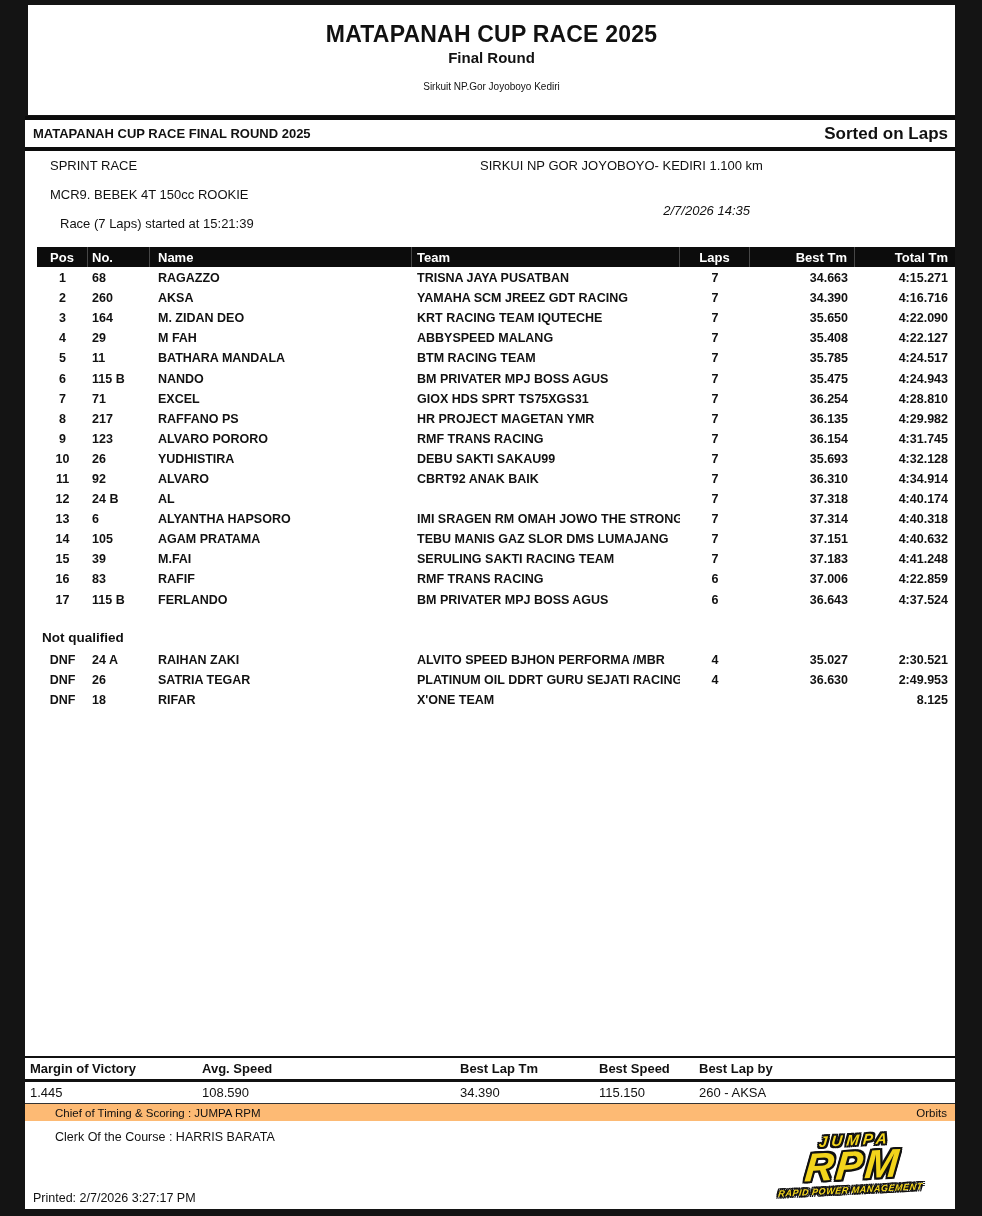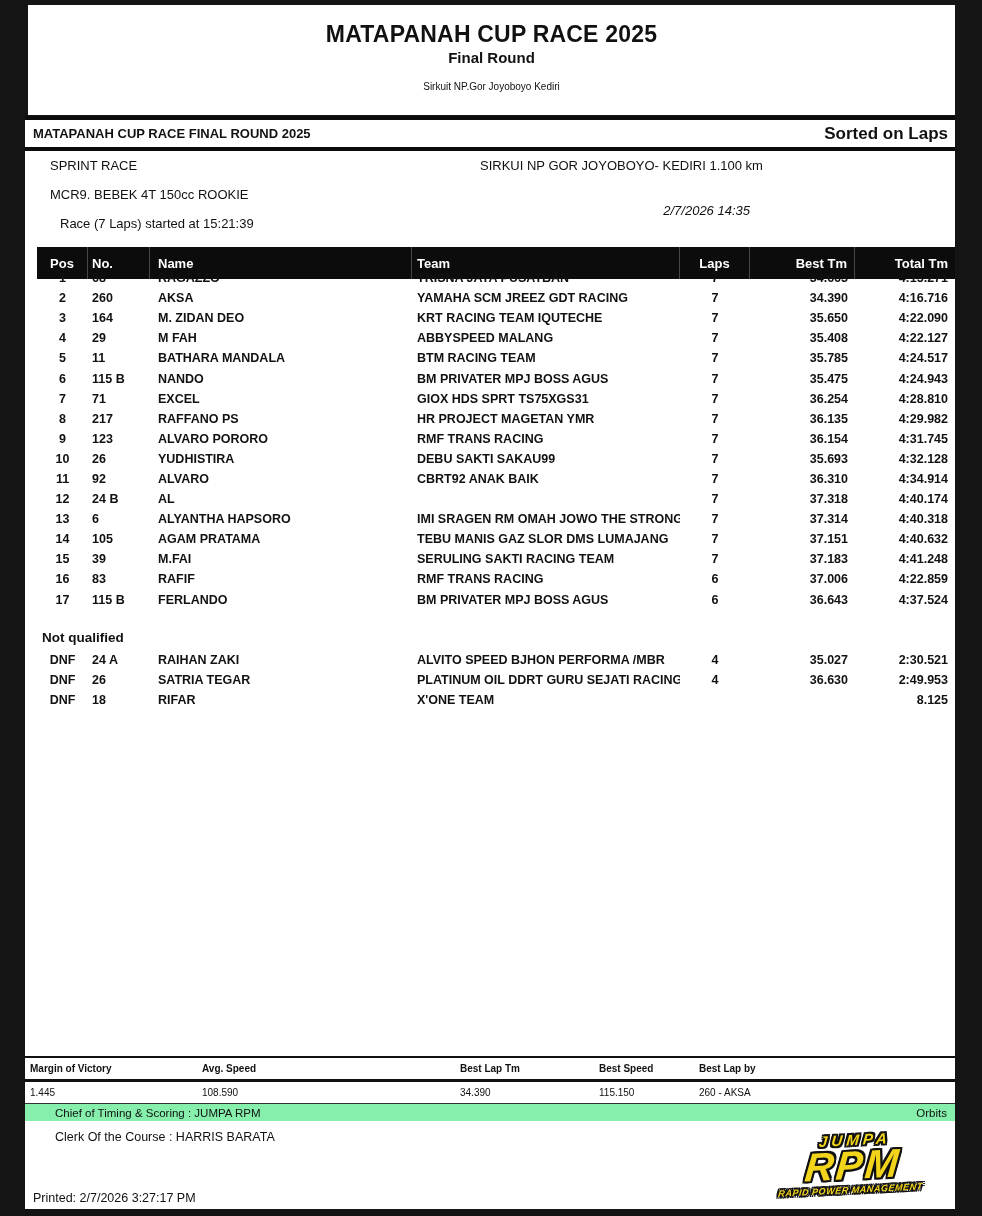--- a/index.html
+++ b/index.html
@@ -29,21 +29,21 @@
   .band-left  { font-size:13px; font-weight:600;text-align:right; }
   .band-right { font-size:17px; font-weight:600; }
 
   
   .main-card { left:25px; top:151px; width:930px; height:1058px; }
   .abs { position:absolute; }
   .info { font-size:13px; white-space:nowrap; }
 
   
   .thead {
-    position:absolute; left:12px; top:96px; width:918px; height:32px;
+    position:absolute; left:12px; top:96px; width:918px; height:20px;
     background:#0c0c0c; color:#fff; display:flex; align-items:center;
     font-size:13px; font-weight:bold;
   }
   .thead .c { border-right:1px solid #474747; height:100%; display:flex; align-items:center; }
   .thead .c:last-child { border-right:none; }
   .thead .c-pos { justify-content:center; }
   .thead .c-laps{ justify-content:center; }
   .thead .c-best,.thead .c-total{ justify-content:flex-end;text-align:right; }
 
   .rows { position:absolute; left:12px; width:918px; }
@@ -56,27 +56,27 @@
   .c-name { width:262px; padding-left:8px;  white-space:nowrap; overflow:hidden; }
   .c-team { width:268px; padding-left:5px;  white-space:nowrap; overflow:hidden; }
   .c-laps { width:70px;  text-align:center; }
   .c-best { width:105px; text-align:right; padding-right:7px; }
   .c-total{ width:100px; text-align:right; padding-right:7px; }
 
   .nq-label { left:17px; top:479px; font-size:13.5px; font-weight:bold; }
 
   
   .summary { position:absolute; left:0; top:905px; width:930px; border-top:2px solid #111; }
-  .sum-grid { display:flex; padding-left:5px; align-items:center; height:21px; font-size:10px; }
+  .sum-grid { display:flex; padding-left:5px; align-items:center; height:21px; font-size:13px; }
   .sum-grid.hdr { font-weight:bold; }
   .s1{ width:172px; } .s2{ width:258px; } .s3{ width:139px; } .s4{ width:100px; } .s5{ flex:1; }
   .sum-rule-thick { height:3px; background:#111; }
   .sum-rule-thin  { height:1px; background:#333; }
   .gray-bar {
-    height:17px; background:#86efac;
+    height:17px; background:#fdba74;
     display:flex; align-items:center; justify-content:space-between;
     padding:0 8px 0 30px; font-size:11.5px;
   }
 
   .clerk   { left:30px; top:979px; font-size:12.5px; }
   .printed { left:8px;  top:1040px; font-size:12.5px; }
 
   
   .logo {
     left:733px; top:980px; width:190px; height:62px;

